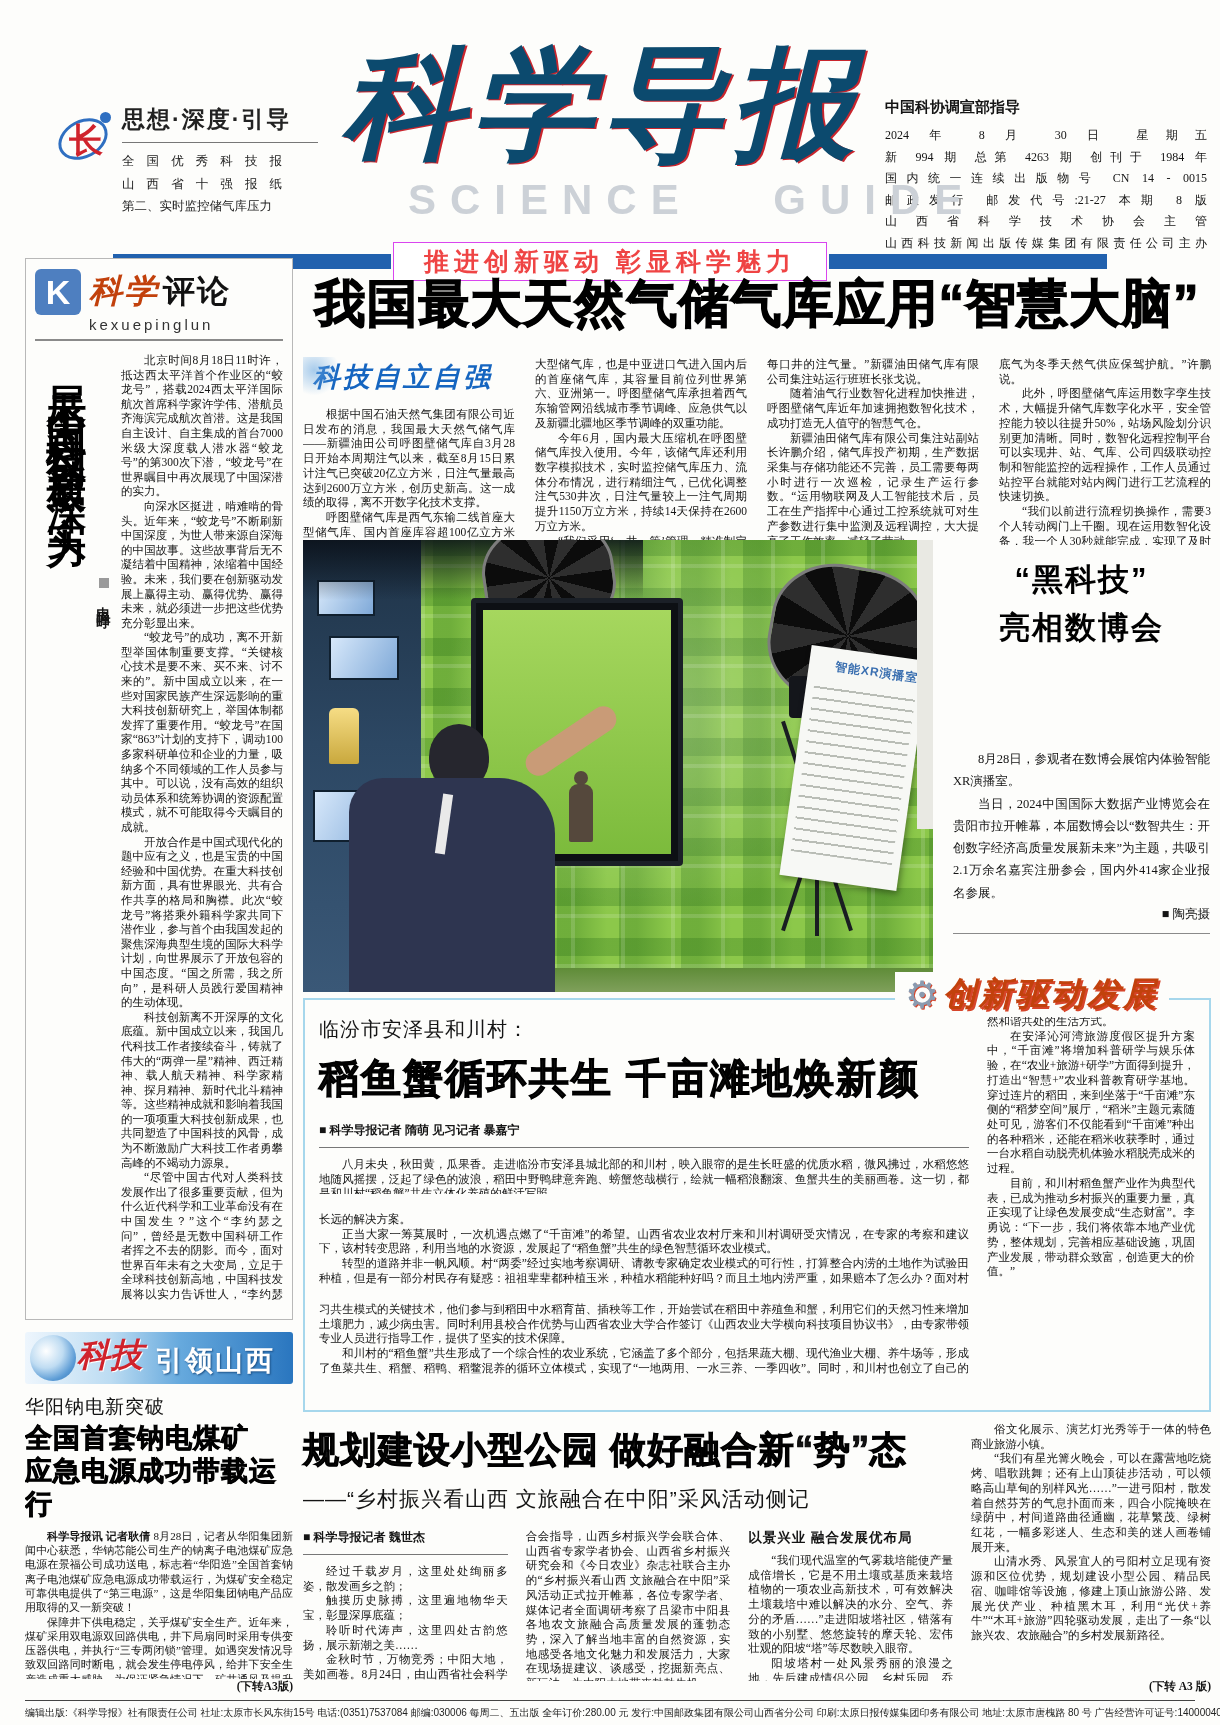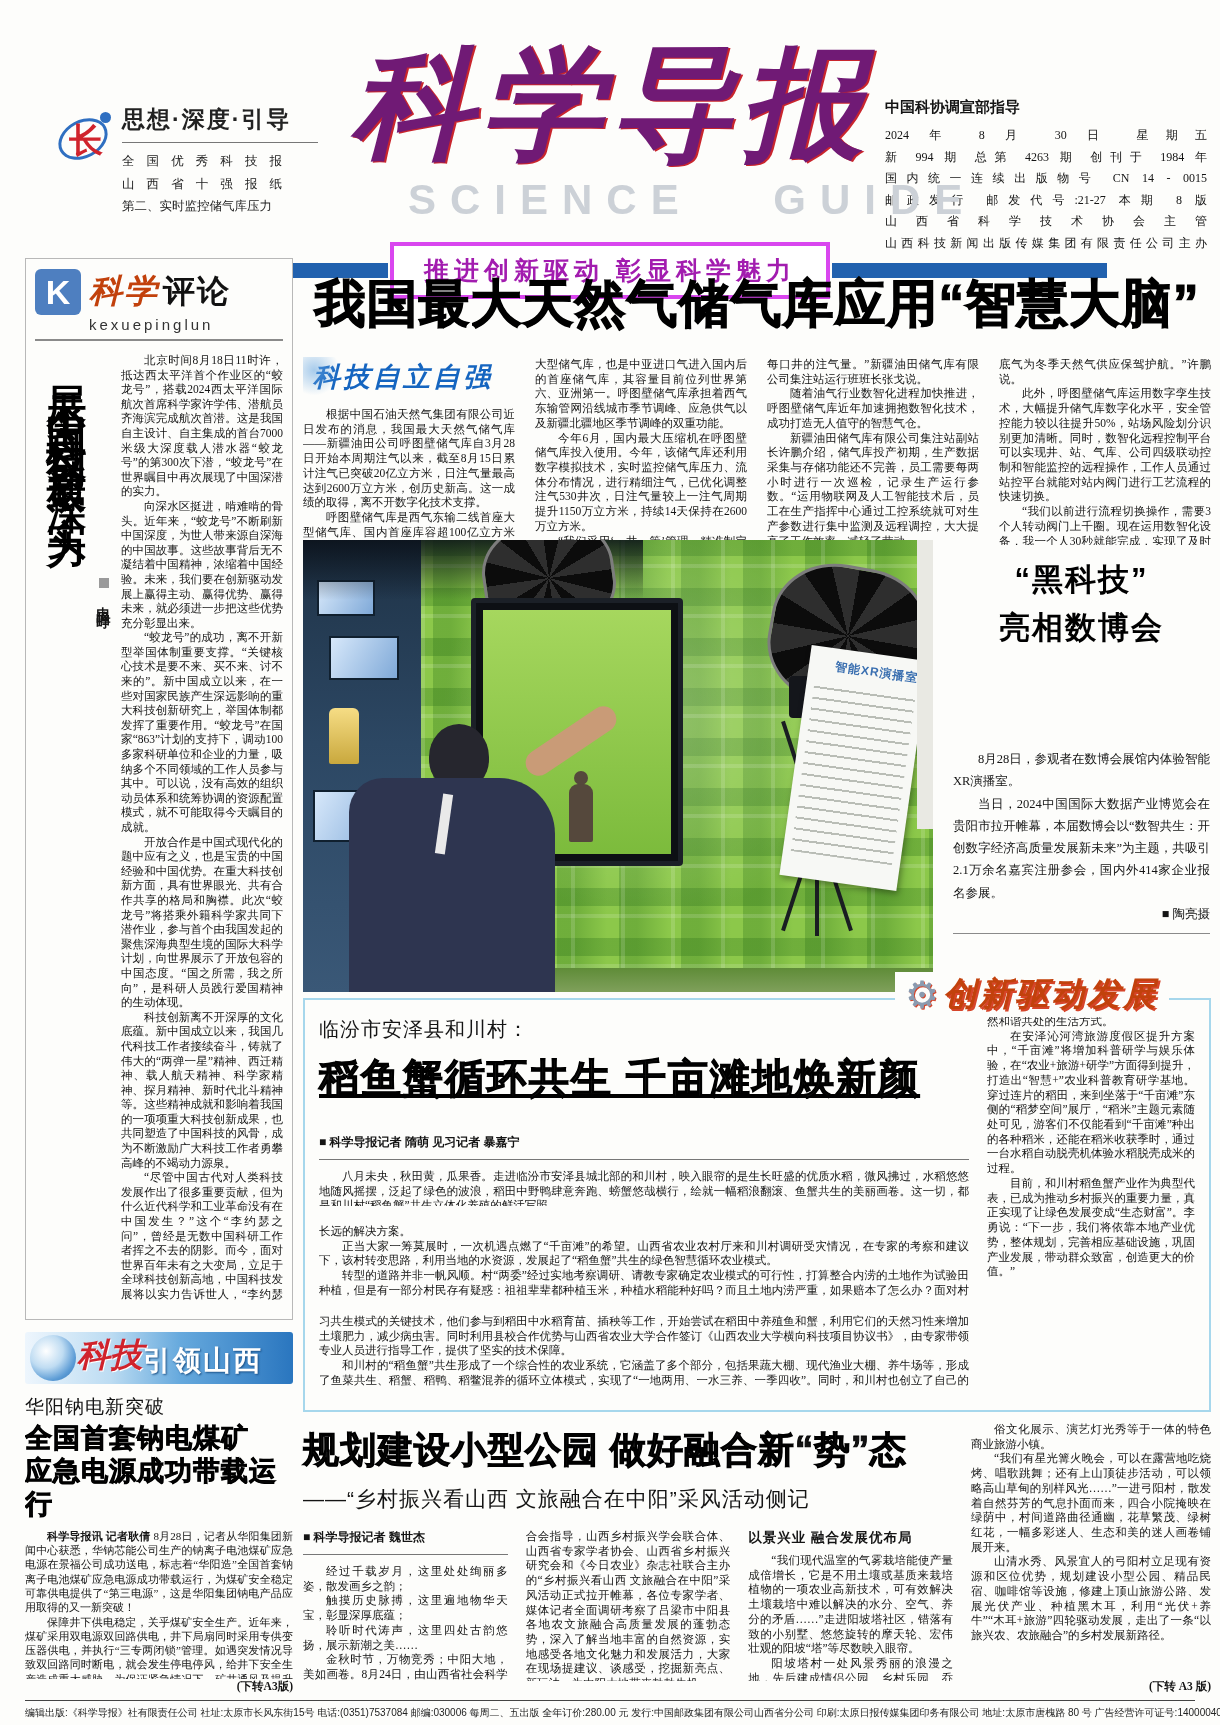--- a/index.html
+++ b/index.html
@@ -11,32 +11,32 @@
   .logo-circle{position:absolute;left:57px;top:112px;width:56px;height:56px;}
   .logo-ring{position:absolute;left:0;top:8px;width:52px;height:38px;border:3px solid #2f6fc1;
              border-radius:50%;transform:rotate(-28deg);}
   .logo-glyph{position:absolute;left:12px;top:6px;font:900 34px "DejaVu Serif",serif;color:#d0232c;}
   .logo-dot{position:absolute;right:2px;top:0;width:11px;height:11px;border-radius:50%;background:#2f6fc1;}
   .tagline-block{position:absolute;left:122px;top:104px;width:196px;}
   .tagline{font:700 23px "Liberation Sans",sans-serif;letter-spacing:2px;color:#222;
            border-bottom:1px solid #777;padding-bottom:7px;margin-bottom:7px;}
   .honors p{margin:0;font-size:12.5px;line-height:1.8;color:#222;}
   .honors p:nth-child(-n+2){text-align:justify;text-align-last:justify;width:160px;}
-  .masthead-title{position:absolute;left:301px;top:36px;width:620px;text-align:center;z-index:2;
-                  font:900 italic 122px "DejaVu Serif",serif;color:#701a75;letter-spacing:8px;line-height:1.1;
+  .masthead-title{position:absolute;left:292px;top:36px;width:620px;text-align:center;z-index:2;
+                  font:900 italic 122px "DejaVu Serif",serif;color:#0c4a6e;letter-spacing:8px;line-height:1.1;
                   text-shadow:2px 1px 0 #c9252d;}
   .science-guide{position:absolute;left:408px;top:176px;z-index:1;
                  font:900 42px "Liberation Sans",sans-serif;color:#ccd1d7;letter-spacing:14px;word-spacing:55px;}
   .pub-block{position:absolute;left:885px;top:98px;width:322px;}
   .pub-guidance{font:700 15px "Liberation Sans",sans-serif;margin:0 0 8px;}
   .pub-lines p{margin:0;font-size:12px;line-height:1.8;text-align:justify;text-align-last:justify;}
   .slogan-row{position:absolute;left:113px;top:242px;width:994px;display:flex;align-items:center;}
   .slogan-bar{flex:1;height:15px;background:#2161ae;}
-  .slogan-box{border:4px solid #d946ef;margin:0 2px;padding:8px 30px;white-space:nowrap;
-              font:700 25px "Liberation Sans",sans-serif;color:#a21caf;letter-spacing:5px;background:#fff;}
+  .slogan-box{border:1px solid #d946ef;margin:0 2px;padding:2px 30px;white-space:nowrap;
+              font:700 25px "Liberation Sans",sans-serif;color:#ef4444;letter-spacing:5px;background:#fff;}
 
   
   .comment-box{position:absolute;left:25px;top:258px;width:268px;height:1062px;border:1px solid #b8b8b8;
                padding:10px 9px;overflow:hidden;background:#fdfdfb;}
   .comment-head{display:flex;gap:8px;align-items:flex-start;border-bottom:2px solid #8a8a8a;padding-bottom:6px;}
   .k-square{width:46px;height:46px;background:#4e7fc0;border-radius:6px;color:#fff;flex:none;
             font:900 34px "Liberation Sans",sans-serif;display:flex;align-items:center;justify-content:center;}
   .brand-red{font:900 italic 33px "DejaVu Serif",serif;color:#c2410c;letter-spacing:2px;}
   .brand-black{font:900 32px "Liberation Sans",sans-serif;color:#111;letter-spacing:2px;}
   .brand-pinyin{font:400 15px "Liberation Sans",sans-serif;letter-spacing:3px;color:#333;margin-top:2px;}
@@ -122,37 +122,37 @@
       padding:14px 14px 8px;background:#fdfdfb;}
   .badge-innovation{position:absolute;top:-28px;right:40px;display:flex;align-items:center;gap:4px;
       background:#fdfdfb;padding:0 10px;}
   .gear-icon{font-size:38px;color:#8a9bb0;text-shadow:1px 1px 0 #d6452a;}
   .badge-innovation-text{font:900 italic 33px "Liberation Sans",sans-serif;color:#c2410c;letter-spacing:3px;
       text-shadow:2px 2px 0 #d6452a;}
   .mid-inner{display:flex;gap:18px;height:100%;}
   .mid-left{width:650px;flex:none;}
   .mid-kicker{font:400 20px "Liberation Sans",sans-serif;letter-spacing:1px;margin:2px 0 8px;}
   .mid-headline{font:900 40px "Liberation Sans",sans-serif;letter-spacing:2px;white-space:nowrap;
-      -webkit-text-stroke:1px #000;margin-bottom:28px;text-decoration:underline;}
+      -webkit-text-stroke:1px #000;margin-bottom:16px;}
   .mid-cols{display:flex;gap:18px;height:252px;overflow:hidden;flex-direction:column;}
   .mid-right{flex:1;font-size:11.5px;line-height:1.28;text-align:justify;overflow:hidden;height:382px;}
   .mid-right p{margin:0;text-indent:2em;}
   .byline{font:700 12px "Liberation Sans",sans-serif;border-bottom:1px solid #777;
       padding-bottom:8px;margin-bottom:9px;}
 
   
   .tech-shanxi{position:absolute;left:25px;top:1332px;width:268px;height:362px;display:flex;
       flex-direction:column;overflow:hidden;}
   .ts-banner{position:relative;height:52px;flex:none;border-radius:3px;overflow:hidden;
       background:linear-gradient(90deg,#eef6fd 0%,#bcdcf2 32%,#66a9dd 58%,#2a76bf 100%);}
   .ts-globe{position:absolute;left:5px;top:3px;width:46px;height:46px;border-radius:50%;
       background:radial-gradient(circle at 35% 35%,#fff,#bfdcf2 40%,#5b9bd5 70%,#2f6fae);}
   .ts-red{position:absolute;left:52px;top:1px;font:900 italic 33px "DejaVu Serif",serif;color:#d0232c;
       text-shadow:1px 1px 0 #fff;}
-  .ts-white{position:absolute;left:118px;top:10px;font:900 28px "Liberation Sans",sans-serif;color:#fff;
+  .ts-white{position:absolute;left:130px;top:10px;font:900 28px "Liberation Sans",sans-serif;color:#fff;
       letter-spacing:2px;text-shadow:1px 1px 2px #1a4f85;text-align:center;}
   .ts-kicker{font:400 19px "Liberation Sans",sans-serif;margin:10px 0 2px;letter-spacing:1px;}
   .ts-headline{font:900 27px "Liberation Sans",sans-serif;line-height:1.22;letter-spacing:1px;
       -webkit-text-stroke:.8px #000;}
   .ts-body{flex:1;margin-top:8px;font-size:11px;line-height:1.3;text-align:justify;overflow:hidden;}
   .ts-body p{margin:0;text-indent:2em;}
   .turn{flex:none;text-align:right;font:700 11.5px "Liberation Serif",serif;}
 
   
   .rural{position:absolute;left:303px;top:1422px;width:908px;height:272px;display:flex;gap:18px;}

